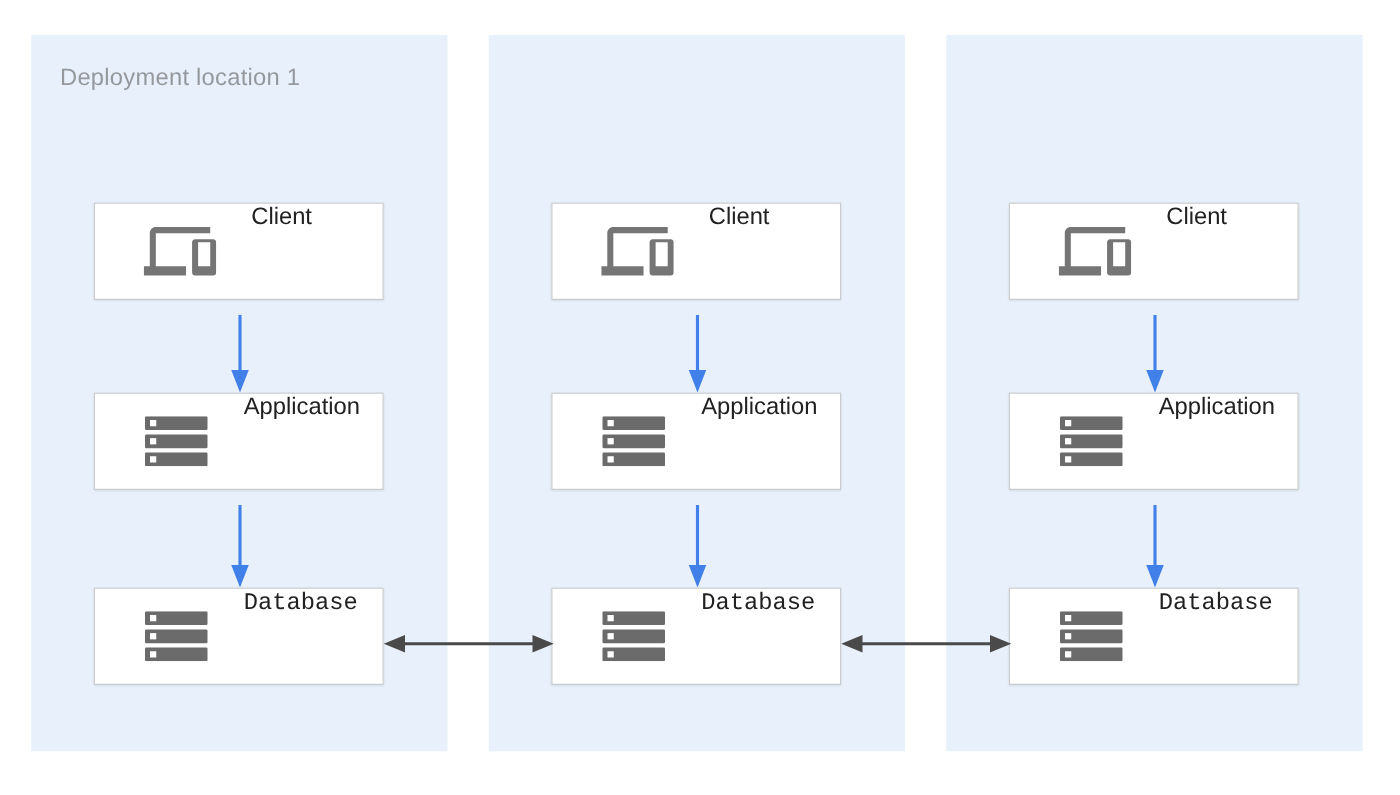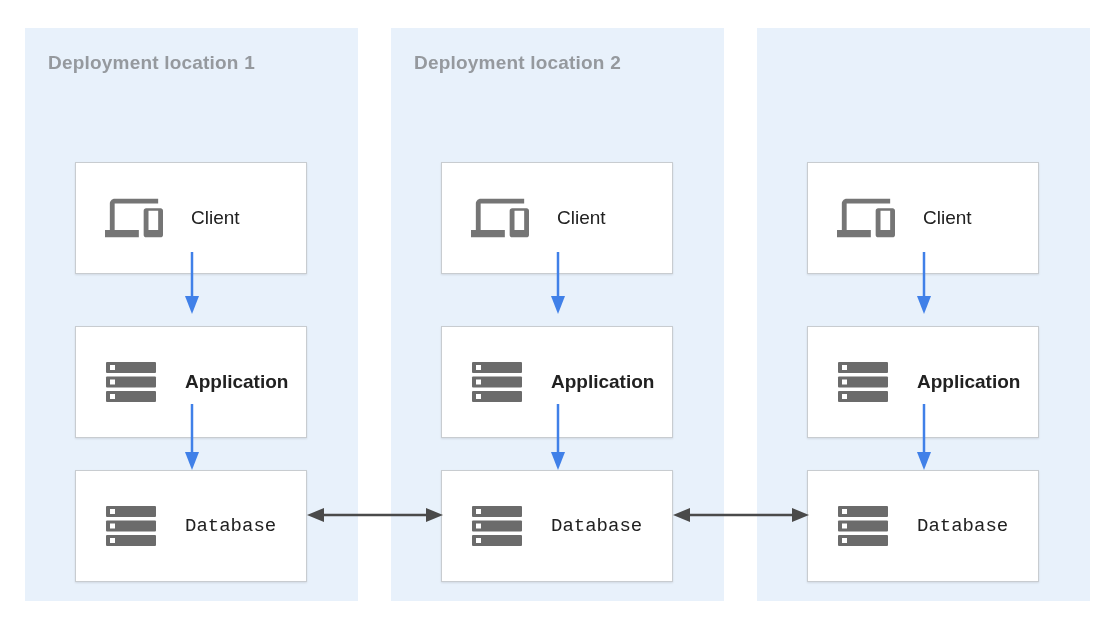--- a/index.html
+++ b/index.html
@@ -12,34 +12,34 @@
   .panel {
     position: absolute; top: 28px; width: 333px; height: 573px;
     background: var(--panel-bg, #E8F1FB);
   }
   #panel-1 { left: 25px; }
   #panel-2 { left: 391px; }
   #panel-3 { left: 757px; }
 
   .panel-title {
     position: absolute; top: 24px; left: 23px; margin: 0;
-    font-size: 19px; font-weight: 700; letter-spacing: 0.2px;
+    font-size: 19px; font-weight: 400; letter-spacing: 0.2px;
     color: var(--title-color, #95999E);
   }
 
   .node {
-    position: absolute; left: 50px; width: 232px; height: 112px;
+    position: absolute; left: 50px; width: 232px; height: 78px;
     box-sizing: border-box;
     background: var(--box-bg, #fff);
     border: 1px solid var(--box-border, #C8CCD0);
     box-shadow: 0 1px 2px rgba(0,0,0,0.10);
-    display: flex; align-items: center; padding-left: 29px;
+    display: flex; padding-left: 39px;
   }
   .node-client      { top: 134px; }
-  .node-application { top: 298px; font-weight: bold; }
+  .node-application { top: 286px; }
   .node-database    { top: 442px; font-family: Liberation Mono, monospace; }
 
   .icon { display: flex; align-items: center; justify-content: center; flex: 0 0 auto; }
   .devices-icon svg path { fill: var(--client-icon-color, #757575); }
   .server-icon rect.bar { fill: var(--server-icon-color, #6B6B6B); }
   .server-icon rect.led { fill: #fff; }
 
   .node-label {
     margin-left: 28px; font-size: 19px;
     color: var(--label-color, #212121); white-space: nowrap;
@@ -107,21 +107,20 @@
             <rect class="led" x="5" y="17.5" width="5" height="5"></rect>
           <rect class="bar" x="1" y="29" width="50" height="11" rx="1"></rect>
             <rect class="led" x="5" y="32" width="5" height="5"></rect>
         </svg>
       </span>
       <span class="node-label">Database</span>
     </div>
   </section>
 
   <section class="panel" id="panel-2">
-    <h2 class="panel-title">Deployment location 2</h2>
 
     <div class="node node-client">
       <span class="icon devices-icon">
         <svg viewBox="0 0 24 24" width="58" height="58" aria-hidden="true">
             <path d="M4 6h18V4H4c-1.1 0-2 .9-2 2v11H0v3h14v-3H4V6zm19 2h-6c-.55 0-1 .45-1 1v10c0 .55.45 1 1 1h6c.55 0 1-.45 1-1V9c0-.55-.45-1-1-1zm-1 9h-4v-8h4v8z"></path>
           </svg>
       </span>
       <span class="node-label">Client</span>
     </div>
 

